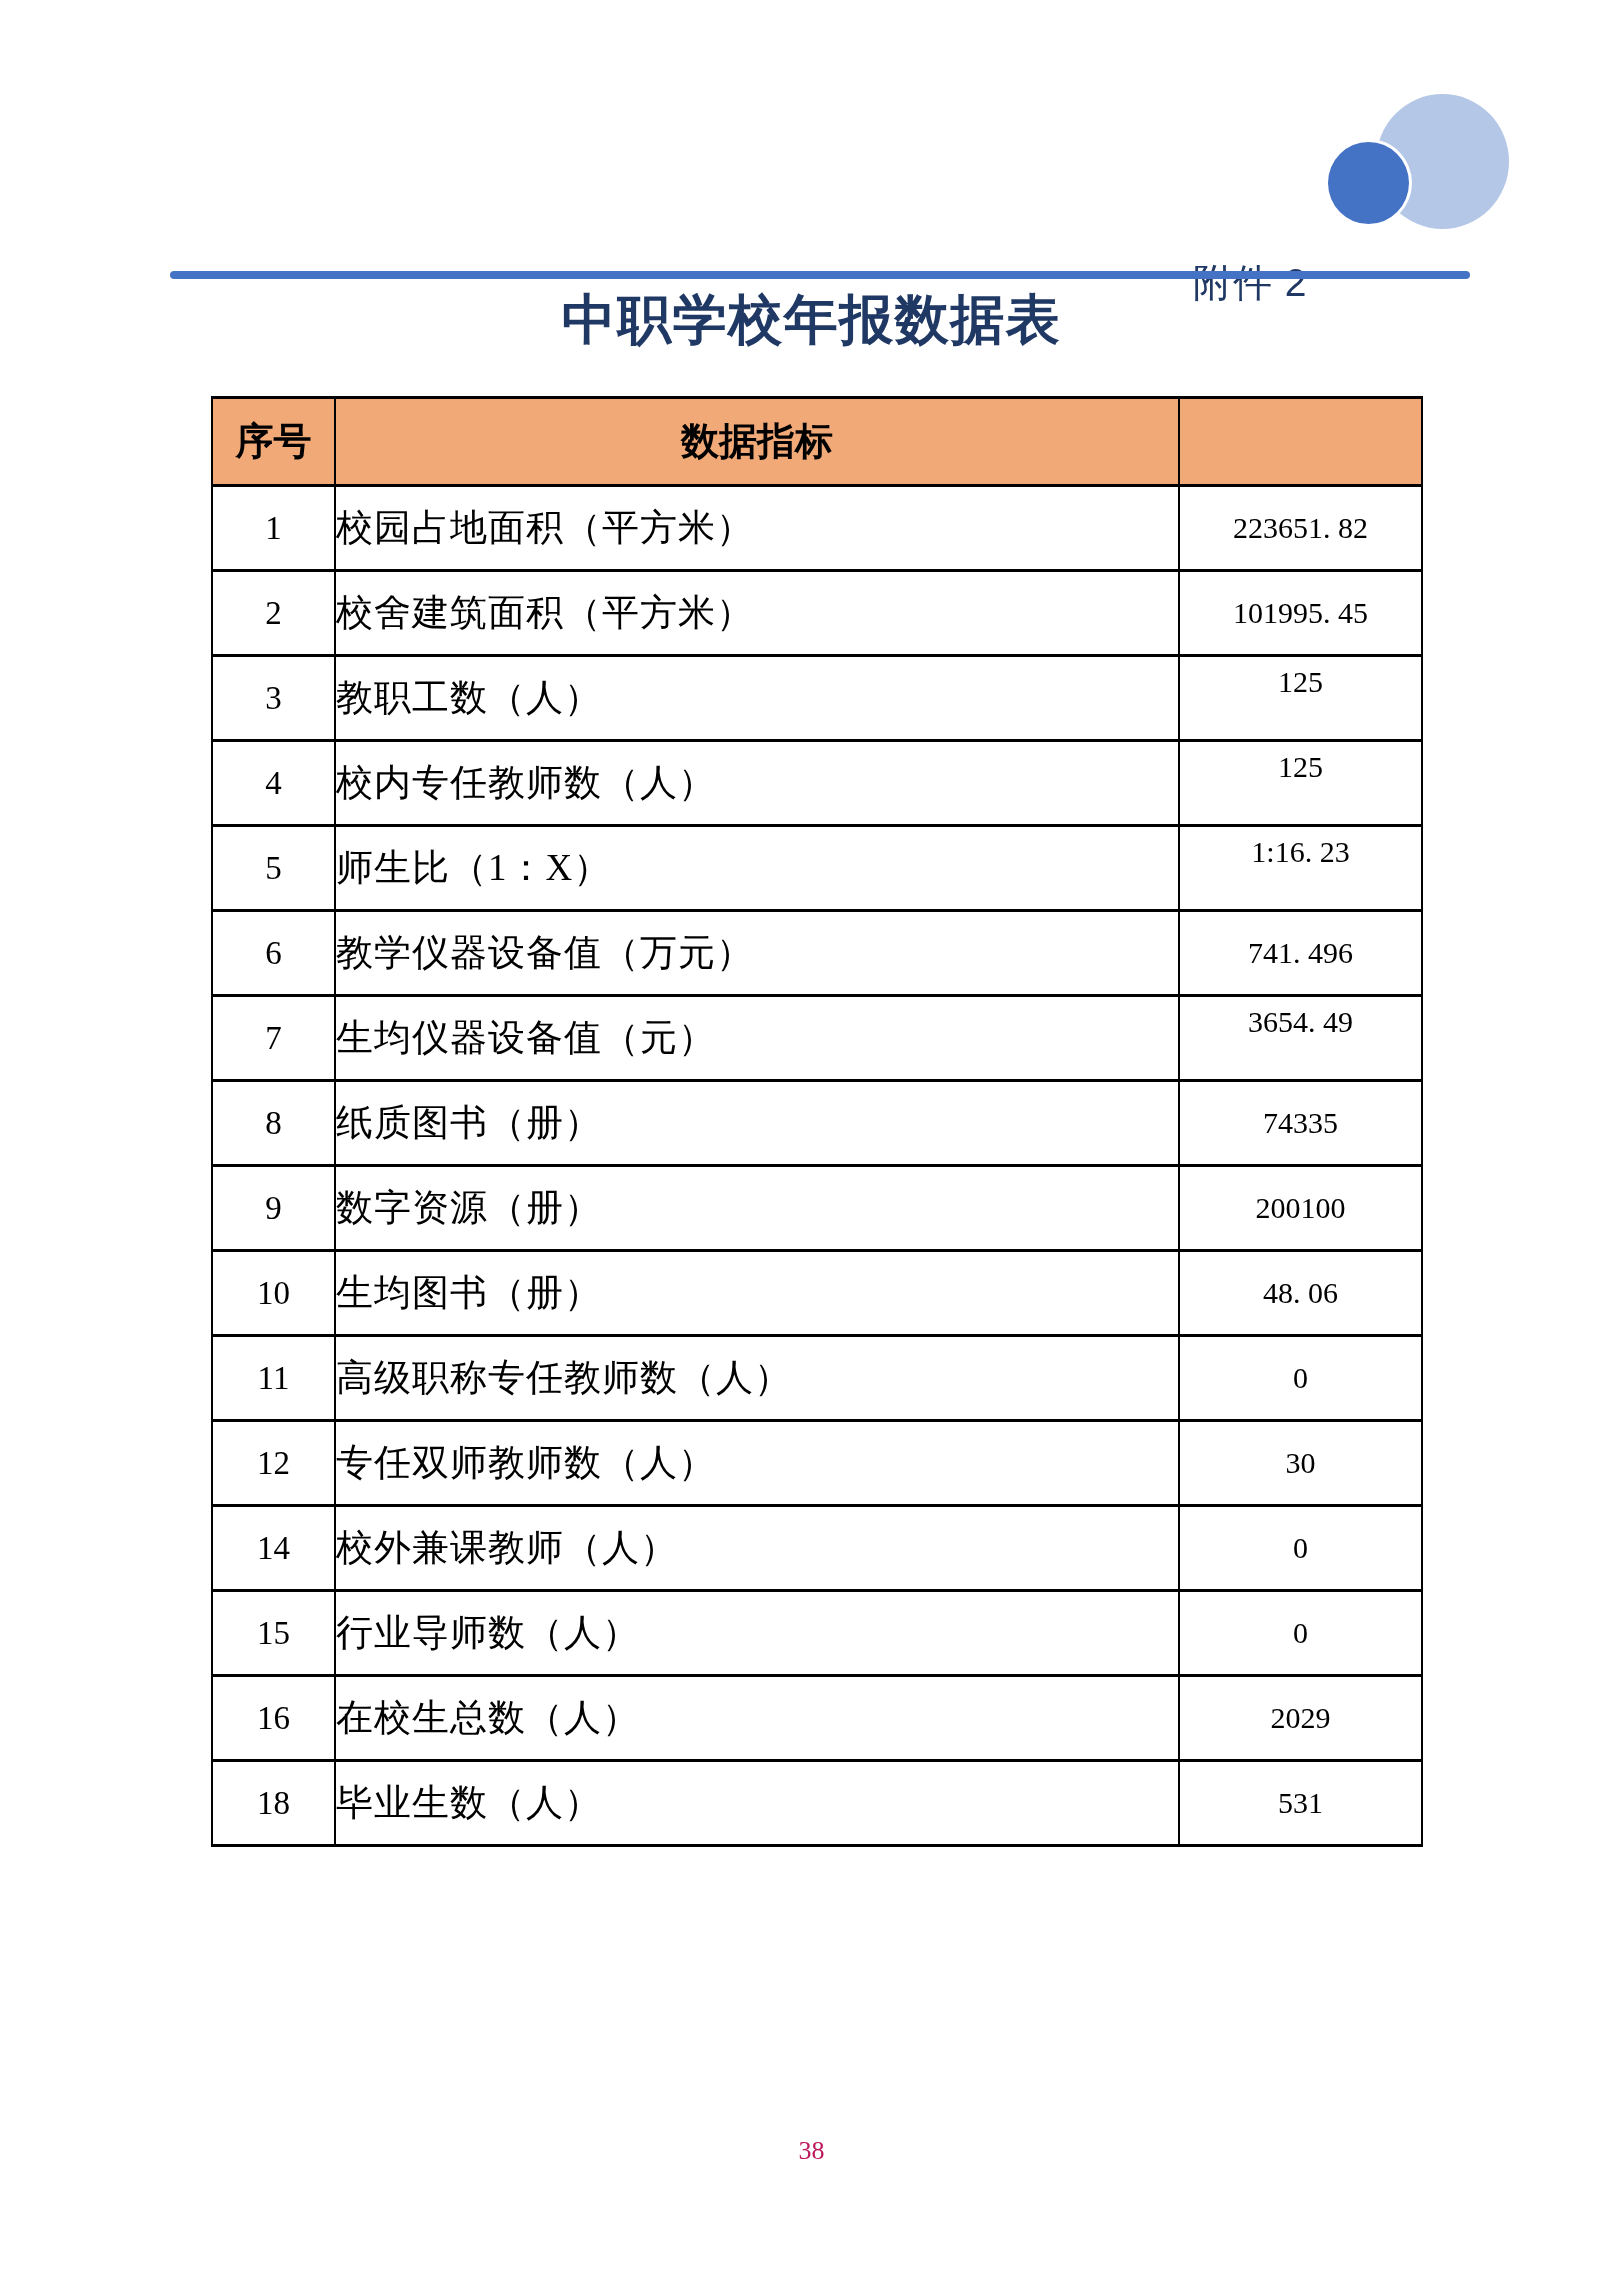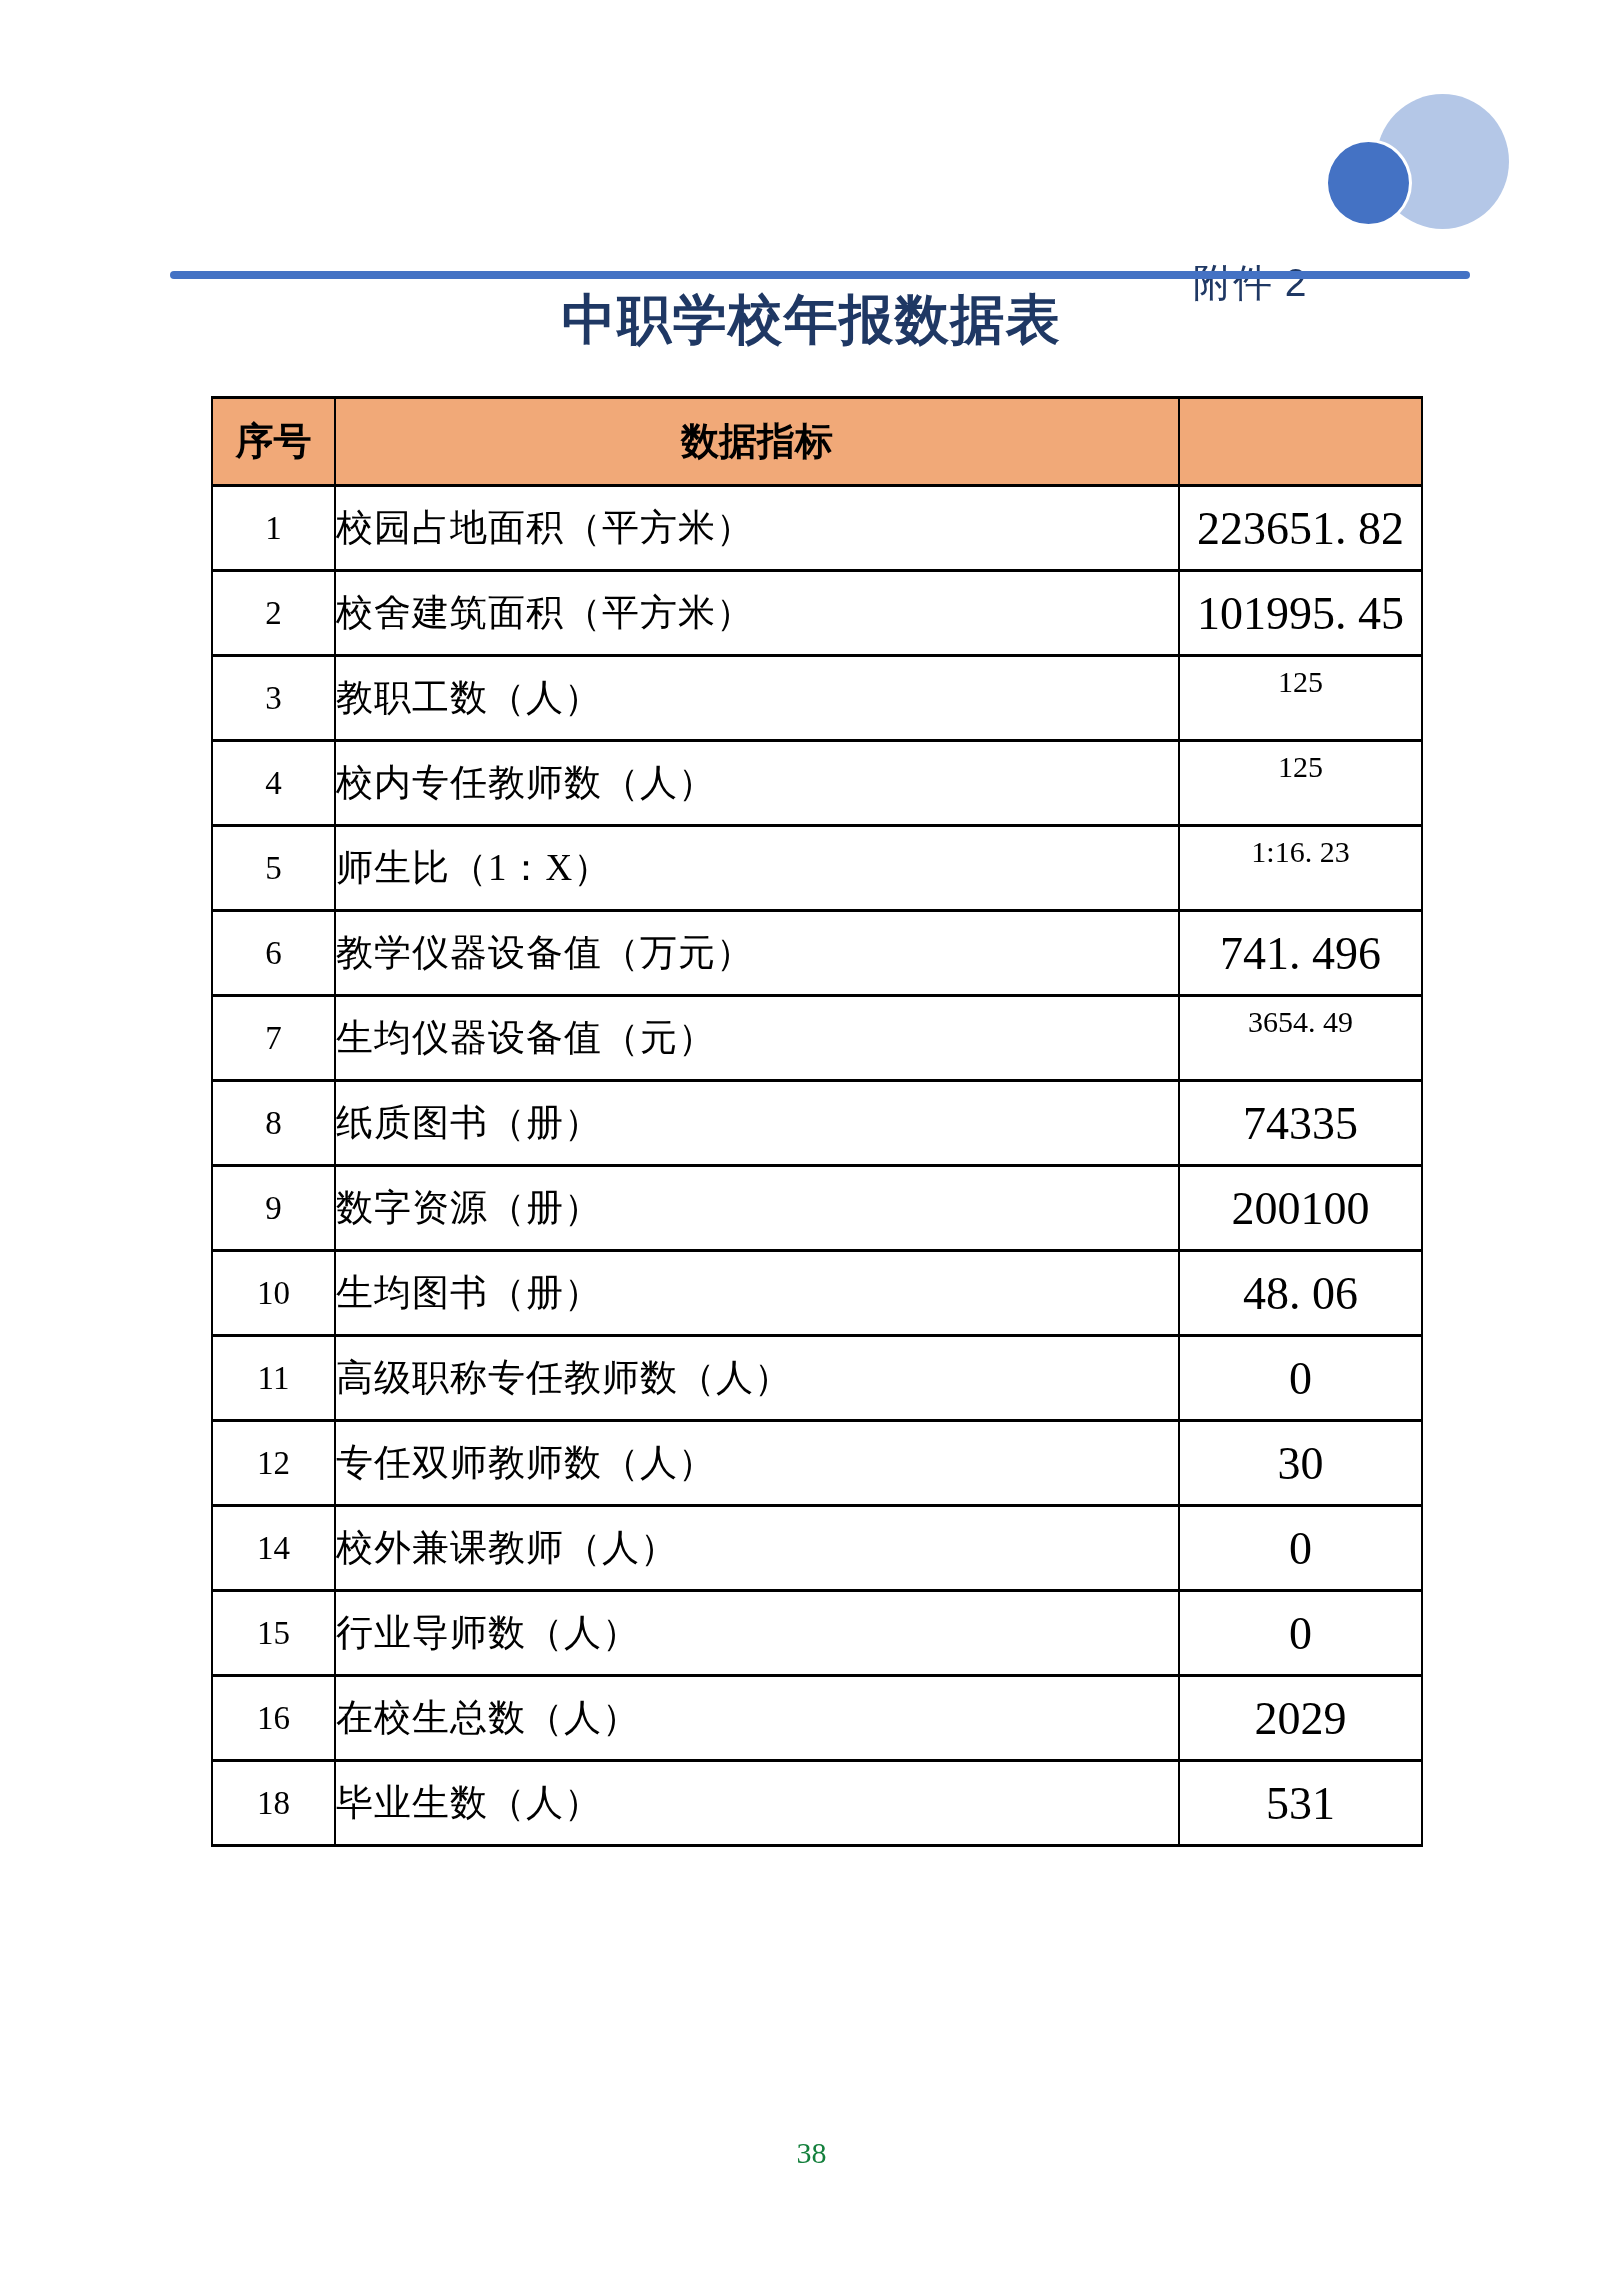--- a/index.html
+++ b/index.html
@@ -118,37 +118,37 @@
   .cell-label {
     text-align: left;
     vertical-align: middle;
     padding-left: 37px;
     font-size: 37px;
     letter-spacing: 1px;
   }
   .cell-value {
     text-align: center;
     vertical-align: middle;
-    font-size: 46px;
+    font-size: 30px;
   }
   .data-row.value-top .cell-value {
     vertical-align: top;
     padding-top: 8.2px;
     font-size: 30px;
   }
 
   
   .page-number {
     position: absolute;
     left: 0; top: 2136px;
     width: 1623px;
     text-align: center;
     font-family: "Liberation Serif", "DejaVu Serif", serif;
-    font-size: 30px;
-    color: #15803d;
+    font-size: 26px;
+    color: #be185d;
   }
 </style>
 </head>
 <body>
 
 <div>
 
   <div class="decor-circle-light"></div>
   <div class="decor-circle-dark"></div>
 

